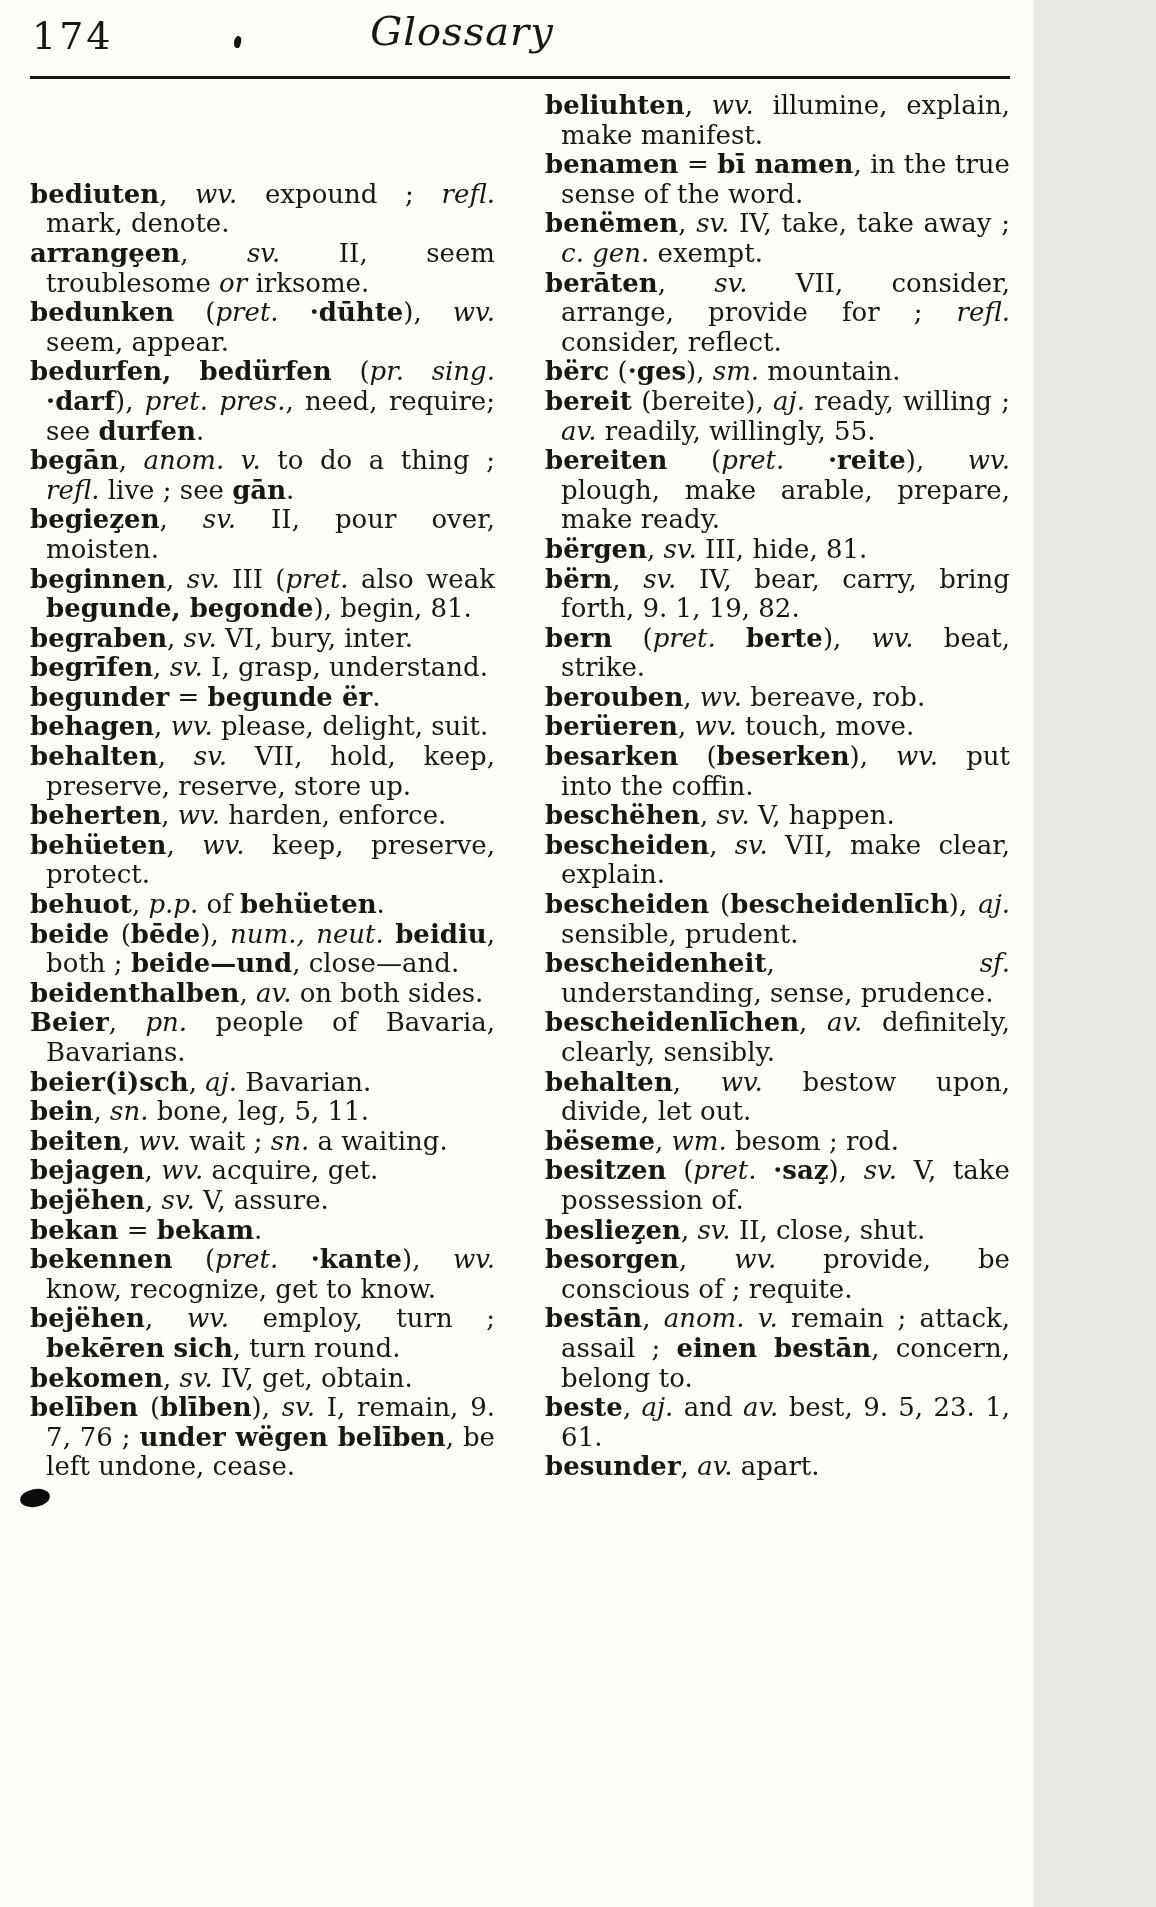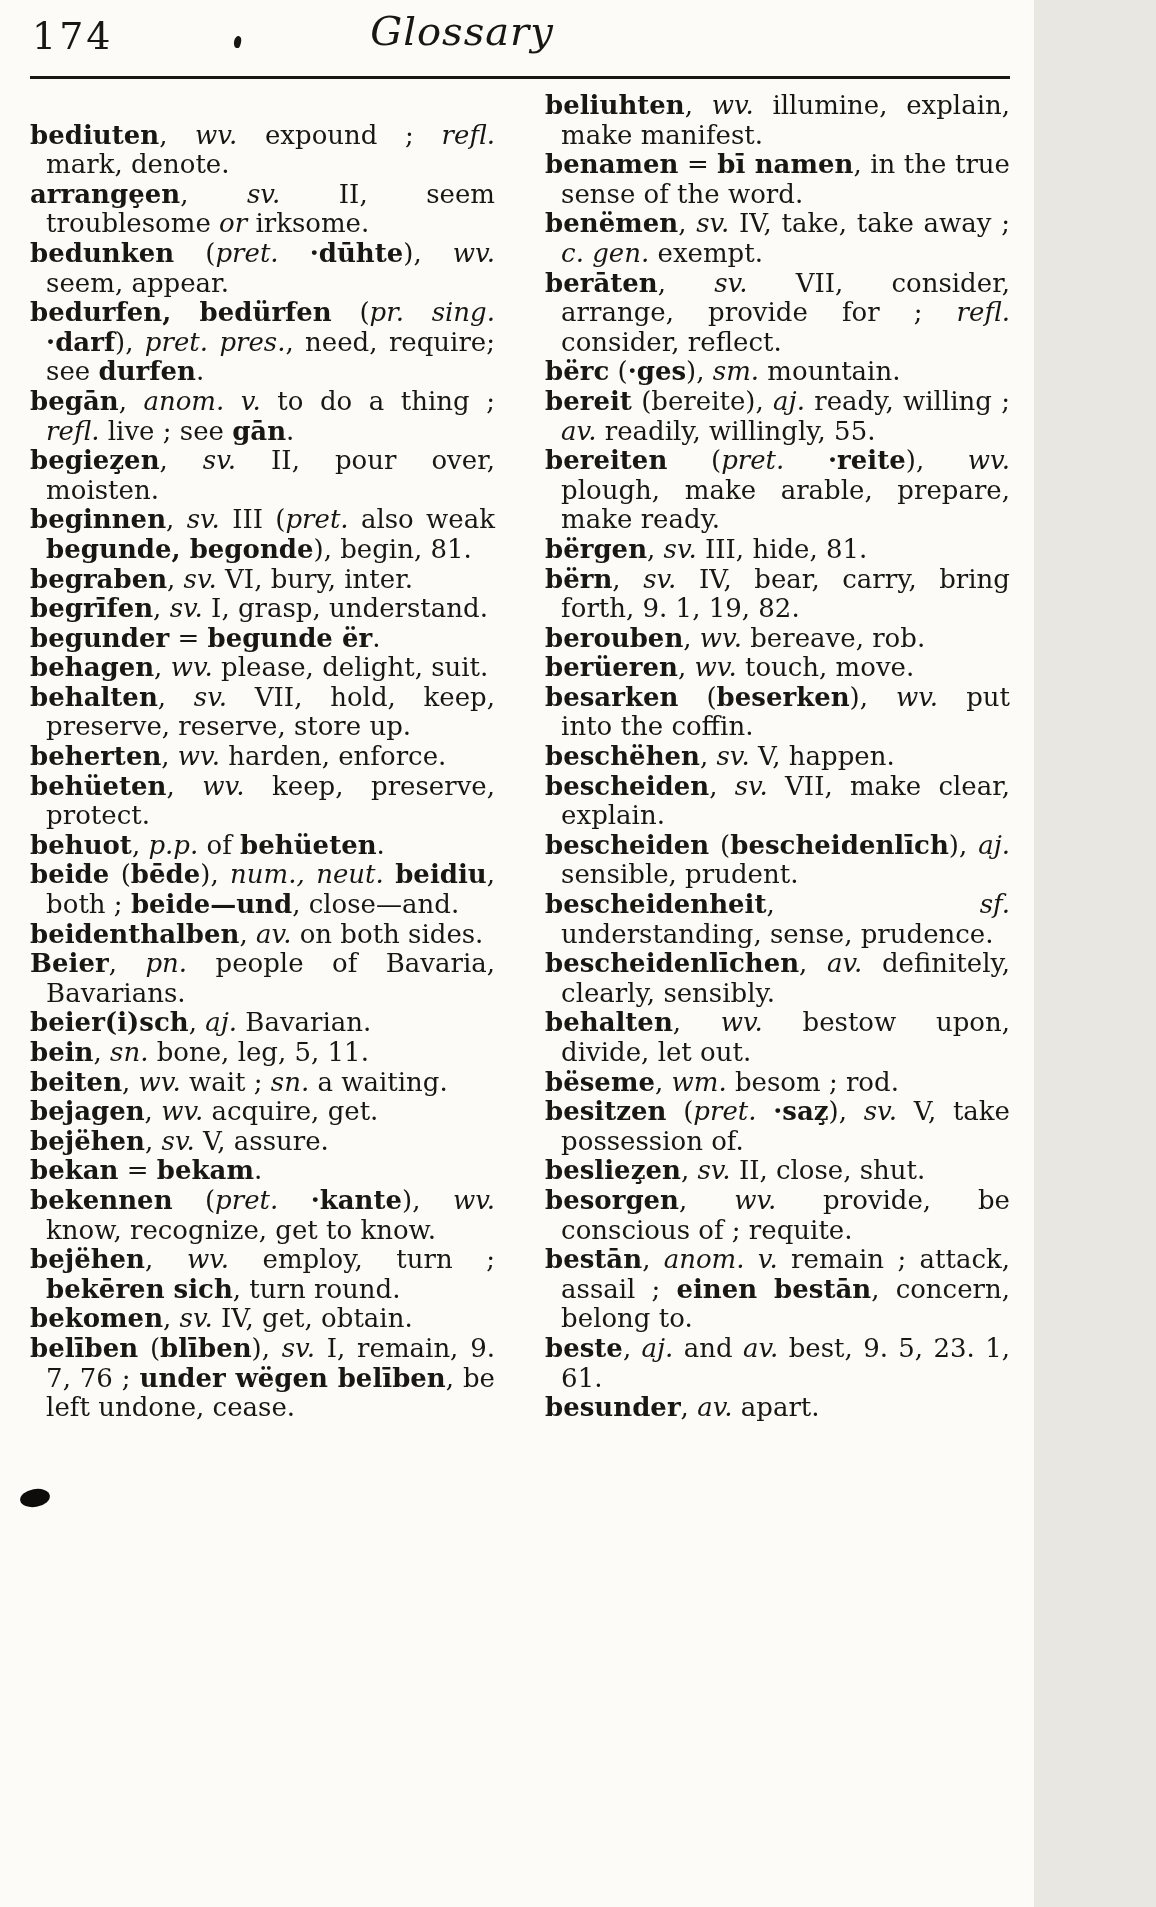--- a/index.html
+++ b/index.html
@@ -155,20 +155,21 @@
     <section class="column column-right">
         <p class="entry"><span class="hw">beliuhten</span><span class="def">, </span><span class="gram">wv.</span><span class="def"> illumine, explain, make manifest.</span></p>
         <p class="entry"><span class="hw">benamen</span><span class="def"> = </span><span class="hw">bī namen</span><span class="def">, in the true sense of the word.</span></p>
         <p class="entry"><span class="hw">benëmen</span><span class="def">, </span><span class="gram">sv.</span><span class="def"> IV, take, take away ; </span><span class="gram">c. gen.</span><span class="def"> exempt.</span></p>
         <p class="entry"><span class="hw">berāten</span><span class="def">, </span><span class="gram">sv.</span><span class="def"> VII, consider, arrange, provide for ; </span><span class="gram">refl.</span><span class="def"> consider, reflect.</span></p>
         <p class="entry"><span class="hw">bërc</span><span class="def"> (</span><span class="hw">·ges</span><span class="def">), </span><span class="gram">sm.</span><span class="def"> mountain.</span></p>
         <p class="entry"><span class="hw">bereit</span><span class="def"> (bereite), </span><span class="gram">aj.</span><span class="def"> ready, willing ; </span><span class="gram">av.</span><span class="def"> readily, willingly, 55.</span></p>
         <p class="entry"><span class="hw">bereiten</span><span class="def"> (</span><span class="gram">pret.</span><span class="def"> </span><span class="hw">·reite</span><span class="def">), </span><span class="gram">wv.</span><span class="def"> plough, make arable, prepare, make ready.</span></p>
         <p class="entry"><span class="hw">bërgen</span><span class="def">, </span><span class="gram">sv.</span><span class="def"> III, hide, 81.</span></p>
         <p class="entry"><span class="hw">bërn</span><span class="def">, </span><span class="gram">sv.</span><span class="def"> IV, bear, carry, bring forth, 9. 1, 19, 82.</span></p>
+        <p class="entry"><span class="hw">bern</span><span class="def"> (</span><span class="gram">pret.</span><span class="def"> </span><span class="hw">berte</span><span class="def">), </span><span class="gram">wv.</span><span class="def"> beat, strike.</span></p>
         <p class="entry"><span class="hw">berouben</span><span class="def">, </span><span class="gram">wv.</span><span class="def"> bereave, rob.</span></p>
         <p class="entry"><span class="hw">berüeren</span><span class="def">, </span><span class="gram">wv.</span><span class="def"> touch, move.</span></p>
         <p class="entry"><span class="hw">besarken</span><span class="def"> (</span><span class="hw">beserken</span><span class="def">), </span><span class="gram">wv.</span><span class="def"> put into the coffin.</span></p>
         <p class="entry"><span class="hw">beschëhen</span><span class="def">, </span><span class="gram">sv.</span><span class="def"> V, happen.</span></p>
         <p class="entry"><span class="hw">bescheiden</span><span class="def">, </span><span class="gram">sv.</span><span class="def"> VII, make clear, explain.</span></p>
         <p class="entry"><span class="hw">bescheiden</span><span class="def"> (</span><span class="hw">bescheidenlīch</span><span class="def">), </span><span class="gram">aj.</span><span class="def"> sensible, prudent.</span></p>
         <p class="entry"><span class="hw">bescheidenheit</span><span class="def">, </span><span class="gram">sf.</span><span class="def"> understanding, sense, prudence.</span></p>
         <p class="entry"><span class="hw">bescheidenlīchen</span><span class="def">, </span><span class="gram">av.</span><span class="def"> definitely, clearly, sensibly.</span></p>
         <p class="entry"><span class="hw">behalten</span><span class="def">, </span><span class="gram">wv.</span><span class="def"> bestow upon, divide, let out.</span></p>
         <p class="entry"><span class="hw">bëseme</span><span class="def">, </span><span class="gram">wm.</span><span class="def"> besom ; rod.</span></p>

